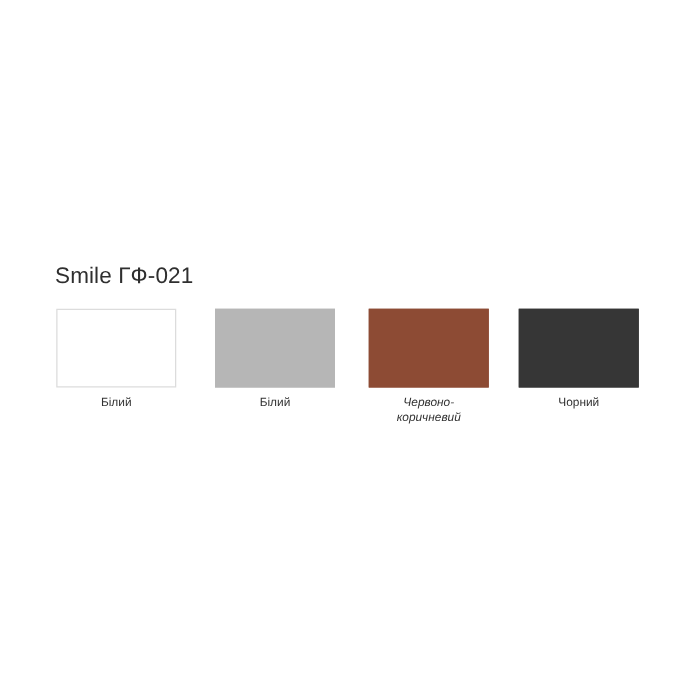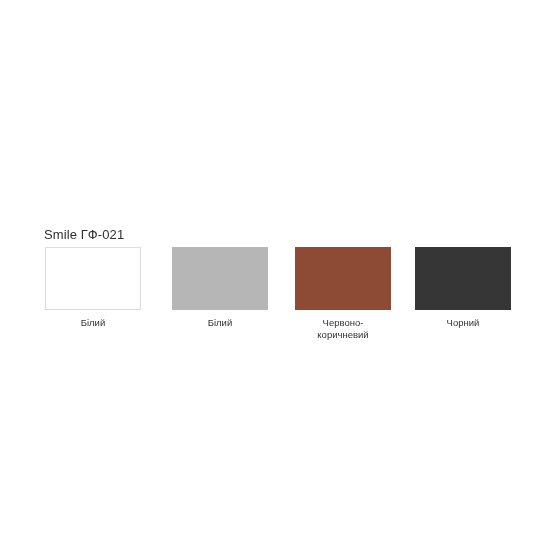--- a/index.html
+++ b/index.html
@@ -13,26 +13,25 @@
     position: relative;
     font-family: "Liberation Sans", "DejaVu Sans", sans-serif;
     overflow: hidden;
   }
 
   
   #product-title {
     position: absolute;
     left: 44px;
     top: 210px;
-    font-size: 13px;
+    font-size: 18px;
     line-height: 20px;
     color: #2f2f2f;
     letter-spacing: 0.1px;
     white-space: nowrap;
-    margin-top: 15px;
   }
 
   
   #swatch-strip {
     position: absolute;
     left: 0;
     top: 247px;
     width: 560px;
     height: 110px;
   }
@@ -72,21 +71,21 @@
     <div class="swatch-cell" style="left: 45px;">
       <span class="swatch-chip" style="background: rgb(255, 255, 255); border: 1px solid rgb(220, 220, 220);"></span>
       <div class="swatch-label" style="color: rgb(51, 51, 51);">Білий</div>
     </div>
 
     <div class="swatch-cell" style="left: 172px;">
       <span class="swatch-chip" style="background: rgb(182, 182, 182); border: 1px solid rgb(182, 182, 182);"></span>
       <div class="swatch-label" style="color: rgb(51, 51, 51);">Білий</div>
     </div>
 
-    <div class="swatch-cell" style="left: 295px;">
+    <div class="swatch-cell" style="left: 295px; font-style: italic;">
       <span class="swatch-chip" style="background: rgb(141, 75, 52); border: 1px solid rgb(141, 75, 52);"></span>
       <div class="swatch-label" style="color: rgb(51, 51, 51);">Червоно-
 коричневий</div>
     </div>
 
     <div class="swatch-cell" style="left: 415px;">
       <span class="swatch-chip" style="background: rgb(54, 54, 54); border: 1px solid rgb(54, 54, 54);"></span>
       <div class="swatch-label" style="color: rgb(51, 51, 51);">Чорний</div>
     </div>
 

